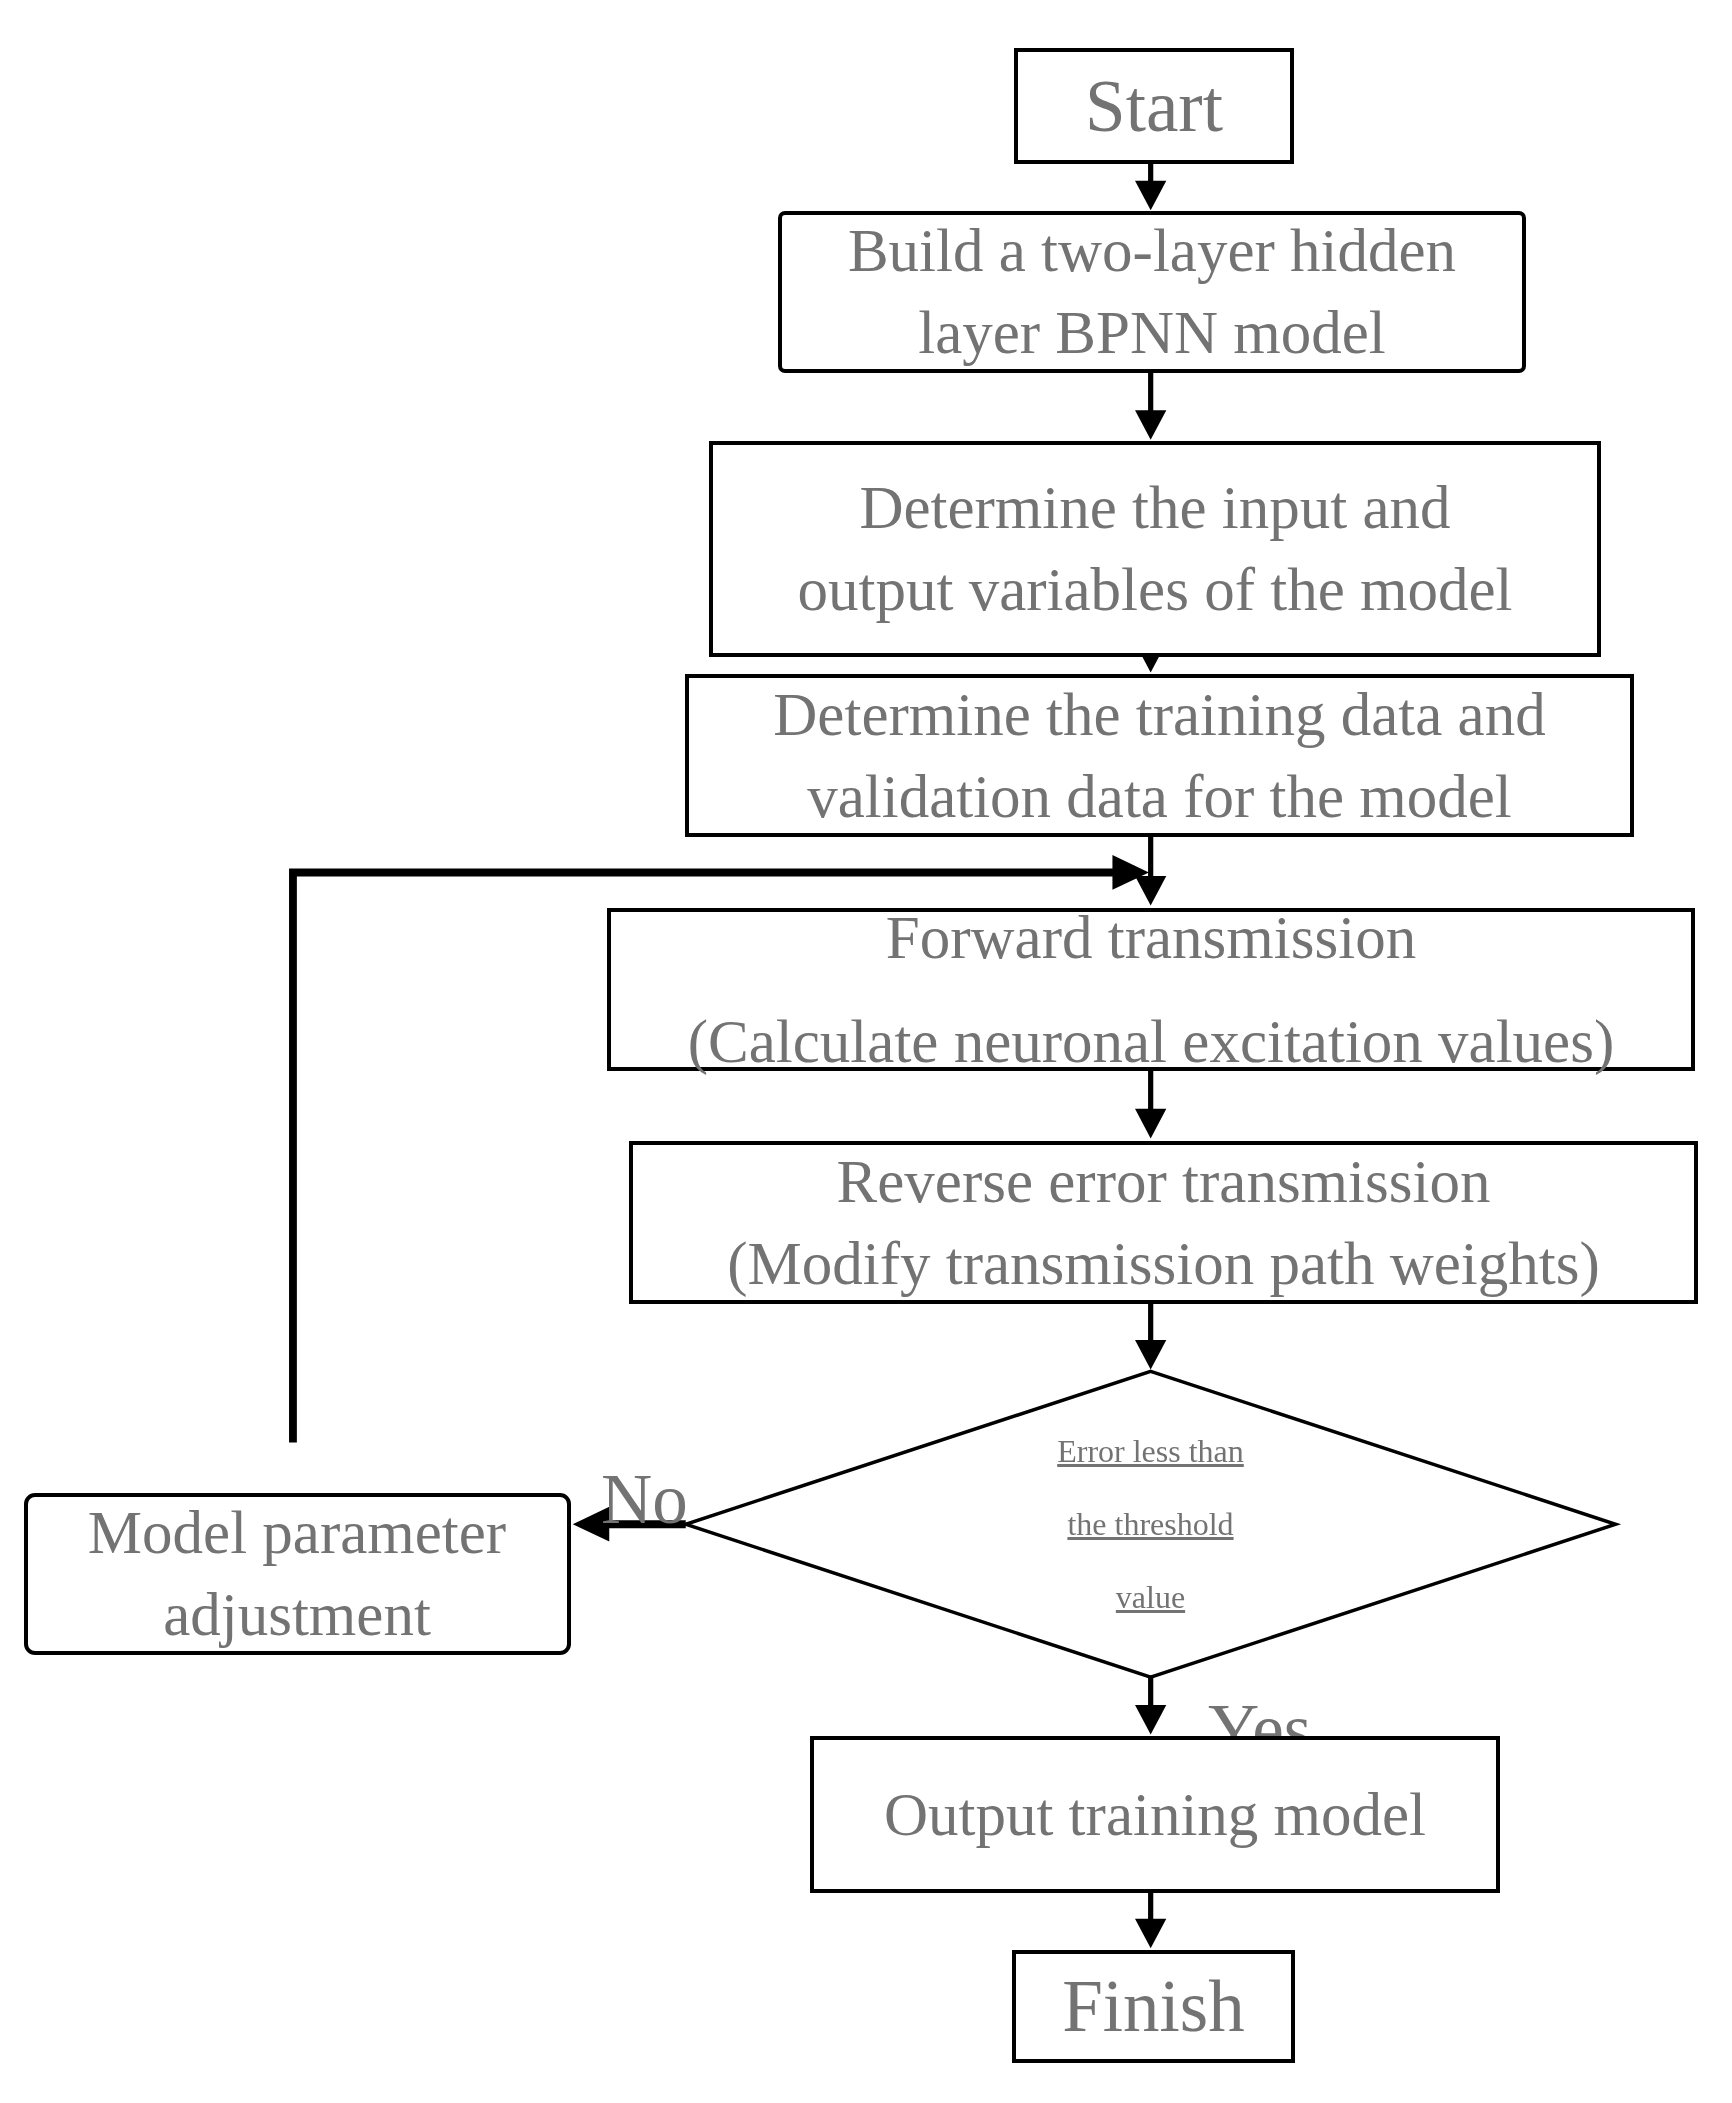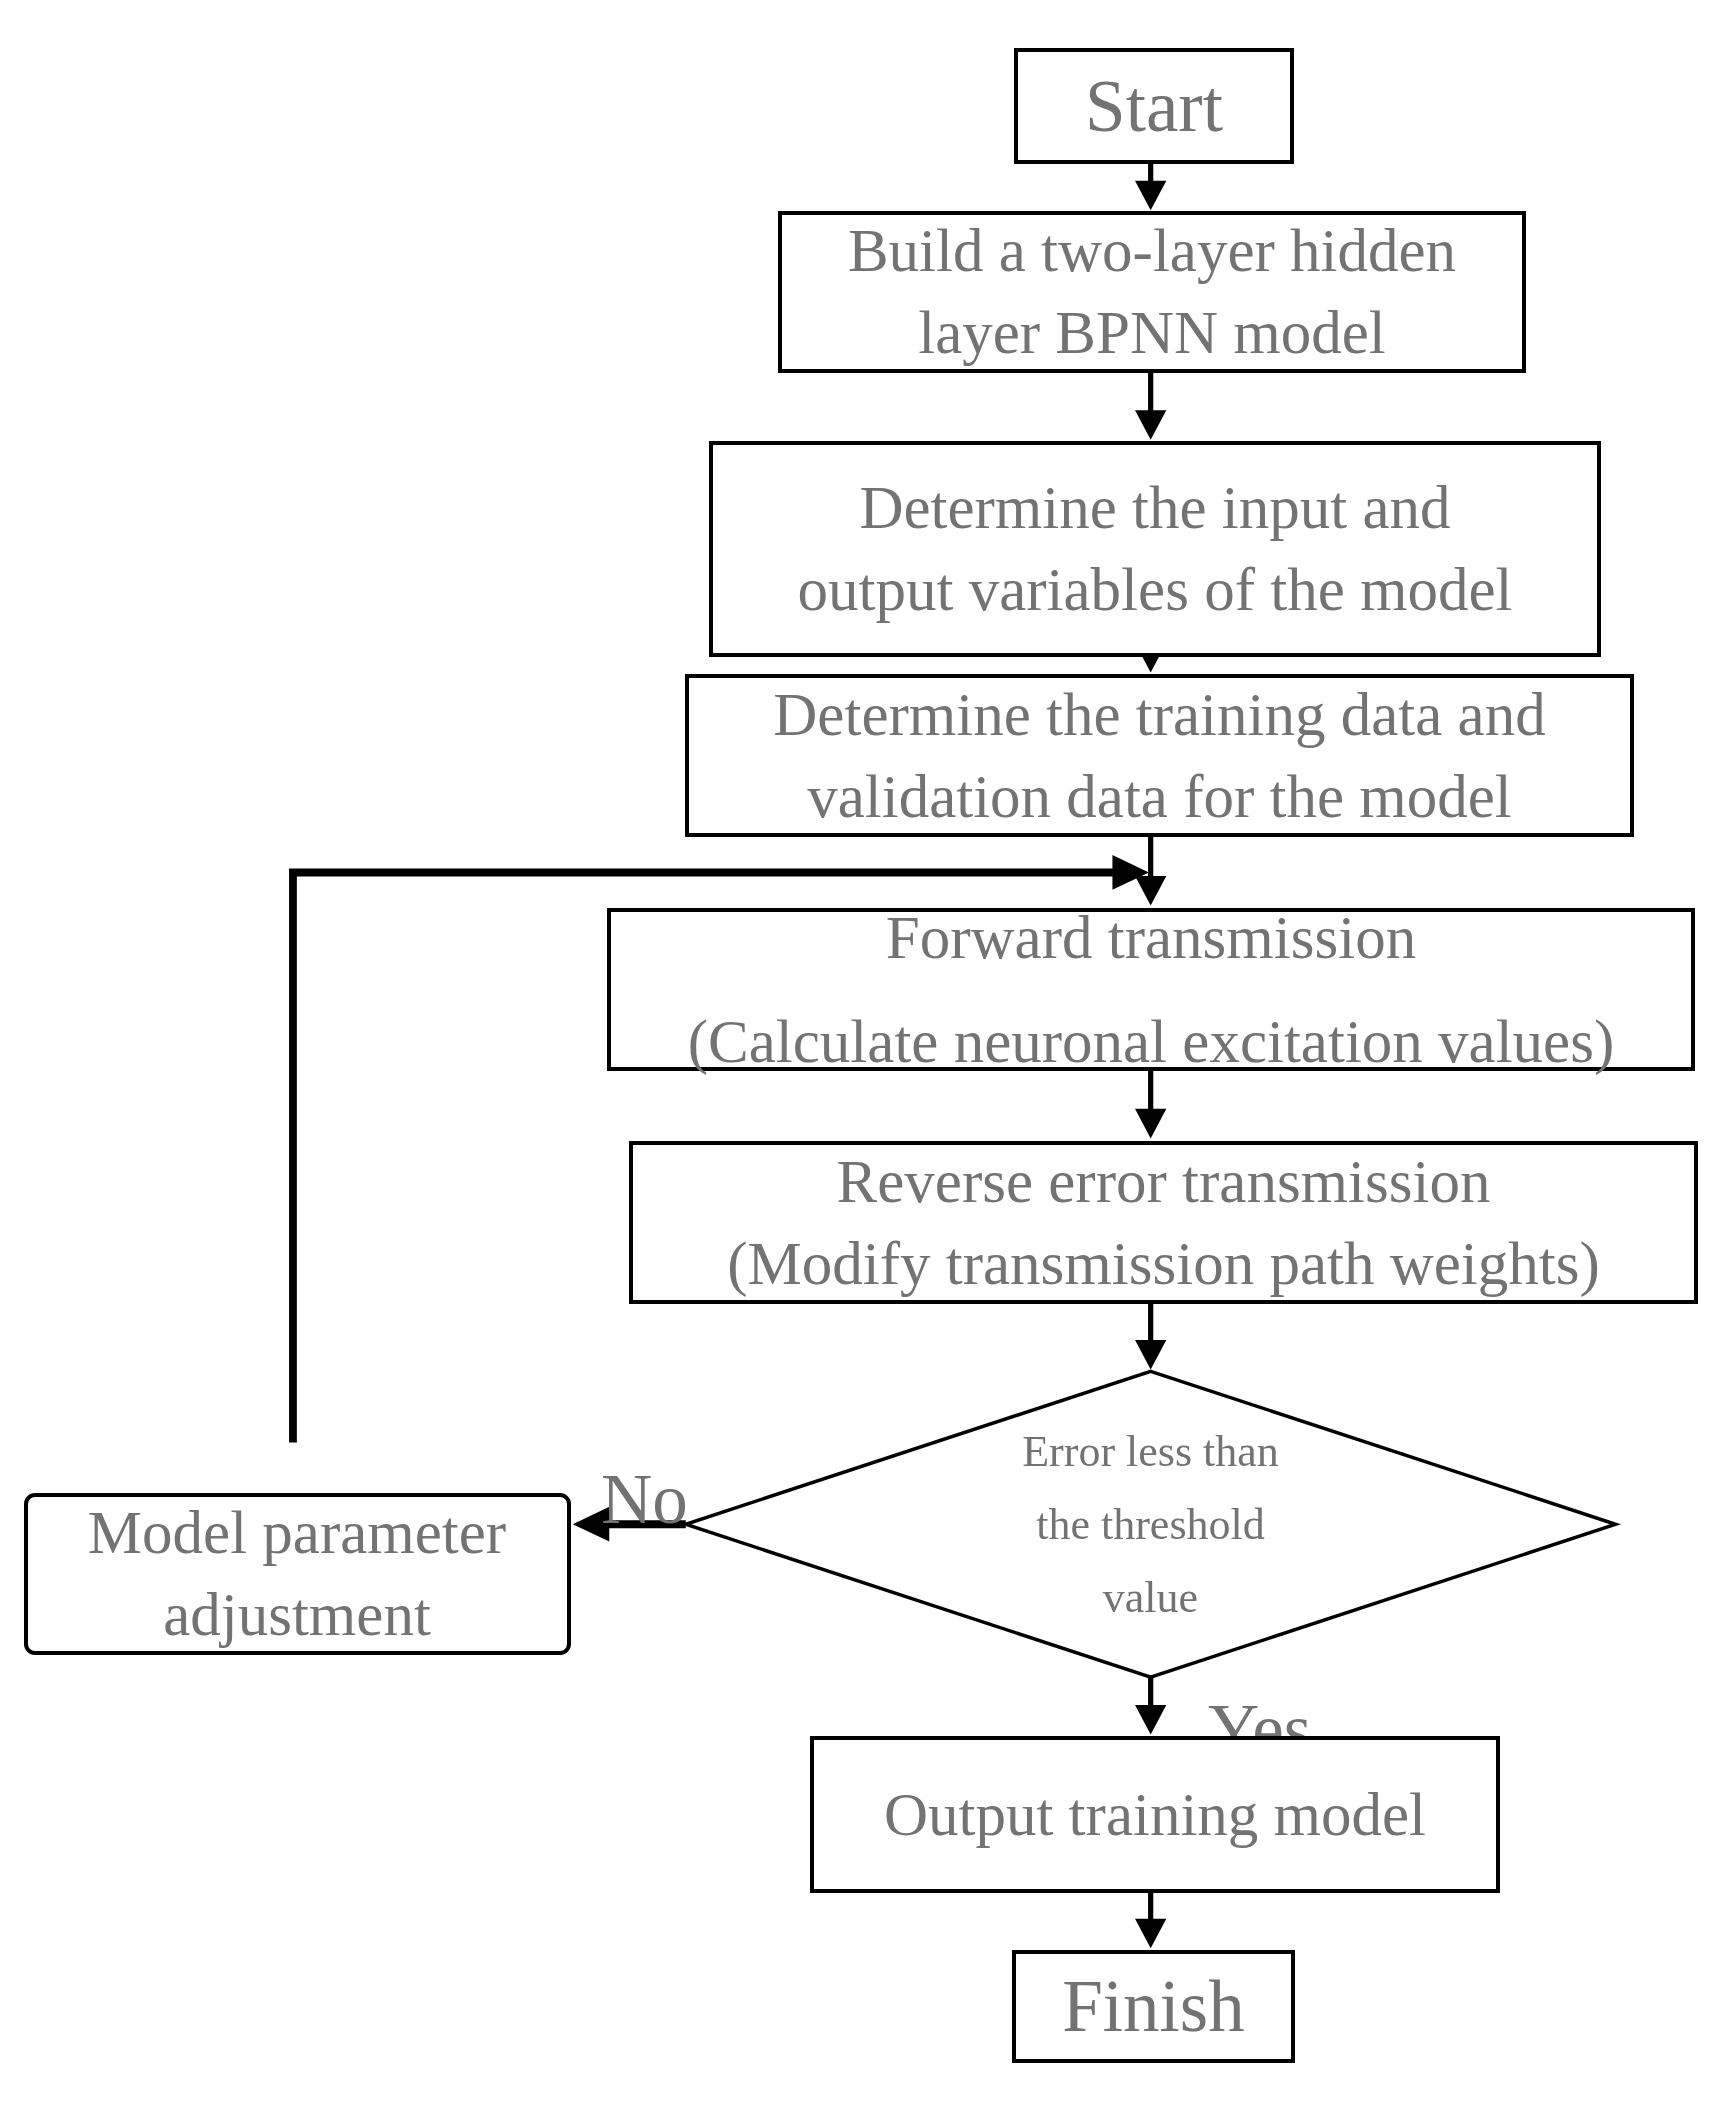--- a/index.html
+++ b/index.html
@@ -21,21 +21,21 @@
     align-items:center;justify-content:center;
     text-align:center;
   }
   .node .ln{display:block;white-space:nowrap;font-size:61px;line-height:82px;}
   .node .big{font-size:73px;line-height:83px;}
   .diamond-label{
     position:absolute;left:890px;top:1410px;width:521px;height:229px;
     display:flex;flex-direction:column;align-items:center;justify-content:center;
     text-align:center;
   }
-  .diamond-label .ln{display:block;white-space:nowrap;font-size:44px;line-height:73px;}
+  .diamond-label .ln{display:block;white-space:nowrap;font-size:32px;line-height:73px;text-decoration:underline;}
   .edge-label{position:absolute;font-size:71px;line-height:78px;white-space:nowrap;margin-top:28px;}
   .edge-label.no{left:601px;top:1432px;}
   .edge-label.yes{left:1208px;top:1662px;}
 </style>
 </head>
 <body>
 
 <div class="canvas">
 
   <svg class="connectors" viewBox="0 0 1994 2420" xmlns="http://www.w3.org/2000/svg">
@@ -70,21 +70,21 @@
     <polygon points="1324,1996 1306,1962 1342,1962" fill="#000000"></polygon>
 
     <line x1="1324" y1="2176" x2="1324" y2="2212" stroke="#000000" stroke-width="6"></line>
     <polygon points="1324,2242 1306,2208 1342,2208" fill="#000000"></polygon>
   </svg>
 
   <div class="node" style="left:1014px;top:48px;width:280px;height:116px;">
     <span class="ln big">Start</span>
   </div>
 
-  <div class="node" style="left:778px;top:211px;width:748px;height:162px;">
+  <div class="node" style="left:778px;top:211px;width:748px;height:162px;border-radius:7px;">
     <span class="ln">Build a two-layer hidden</span>
     <span class="ln">layer BPNN model</span>
   </div>
 
   <div class="node" style="left:709px;top:441px;width:892px;height:216px;">
     <span class="ln">Determine the input and</span>
     <span class="ln">output variables of the model</span>
   </div>
 
   <div class="node" style="left:685px;top:674px;width:949px;height:163px;">

